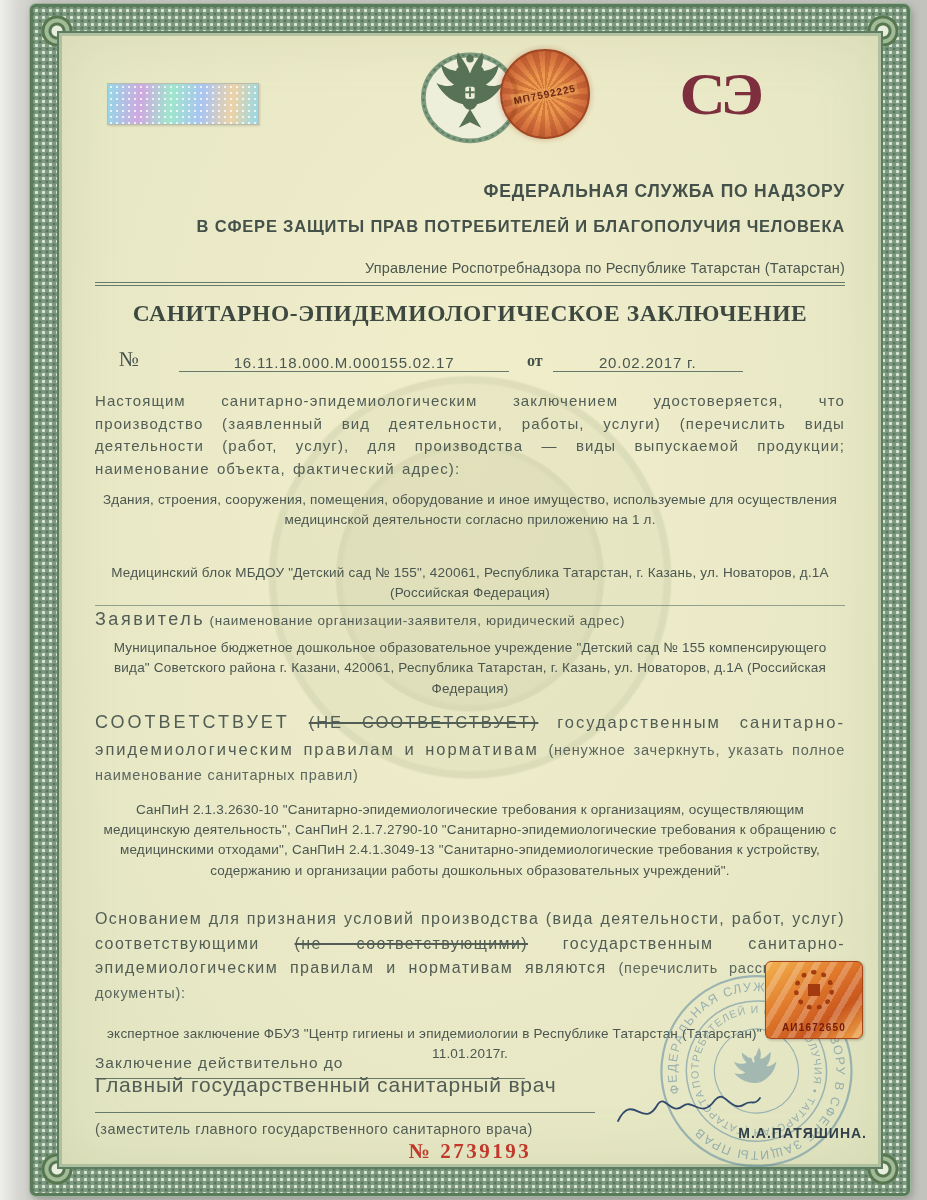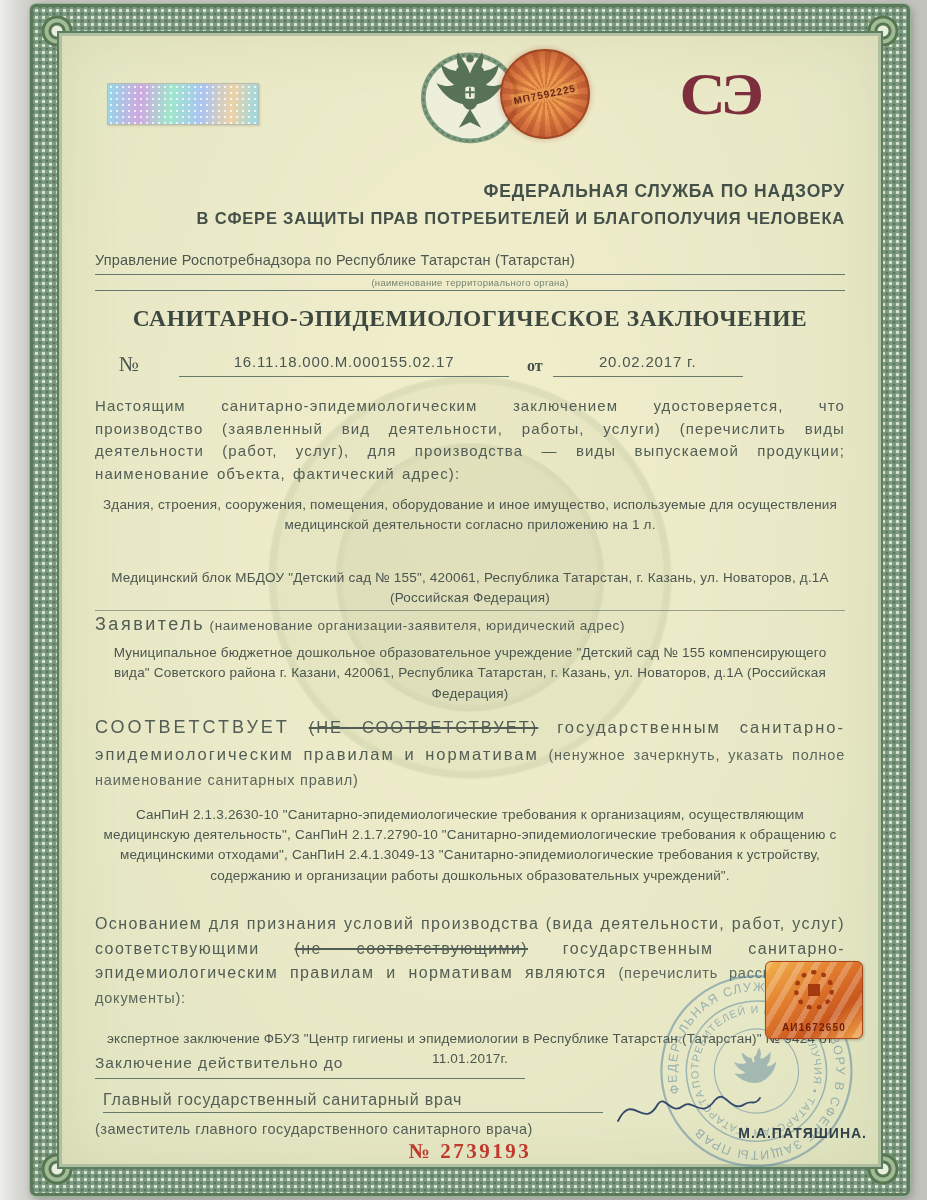--- a/index.html
+++ b/index.html
@@ -64,34 +64,34 @@
     position:absolute;right:86px;top:30px;
     font-family:"Liberation Serif",serif;font-weight:bold;font-size:64px;line-height:1;
     color:#7d2f3e;letter-spacing:-5px;transform:scaleY(.92);
   }
 
   
   .agency1,.agency2{
     text-align:right;font-family:Liberation Sans, sans-serif;font-weight:bold;color:#44514a;letter-spacing:.8px;
   }
   .agency1{font-size:17.5px;margin-top:2px;}
-  .agency2{font-size:16.5px;margin-top:7px;}
-  .territorial{text-align:left;font-size:14.5px;margin-top:24px;color:#4c5850;letter-spacing:.2px;}
+  .agency2{font-size:16.5px;margin-top:15px;}
+  .territorial{text-align:right;font-size:14.5px;margin-top:24px;color:#4c5850;letter-spacing:.2px;}
   .rule{border-bottom:1.5px solid #66796a;margin-top:6px;}
   .rule.thin{border-bottom-width:1px;margin-top:2px;}
   .tiny-caption{text-align:center;font-size:9.5px;color:#75836f;margin-top:2px;letter-spacing:.3px;}
 
   .doc-title{
     text-align:center;font-family:"Liberation Serif",serif;font-weight:bold;font-size:23.5px;
     color:#3d4940;letter-spacing:.6px;margin-top:14px;
   }
   .numrow{display:flex;align-items:flex-end;margin-top:20px;padding:0 24px;}
   .no-label{font-family:"Liberation Serif",serif;font-size:21px;color:#44514a;}
   .ot-label{font-family:"Liberation Serif",serif;font-weight:bold;font-size:16px;color:#44514a;margin:0 10px 2px 18px;}
-  .fill{display:inline-block;border-bottom:1.5px solid #66796a;text-align:center;padding-bottom:6px;font-size:15px;letter-spacing:.8px;color:#49564f;}
+  .fill{display:inline-block;border-bottom:1.5px solid #66796a;text-align:center;padding-bottom:0;font-size:15px;letter-spacing:.8px;color:#49564f;}
   .no-value{flex:0 0 330px;margin-left:40px;}
   .date-value{flex:0 0 190px;}
 
   
   .para{font-size:15px;line-height:1.5;letter-spacing:1.1px;word-spacing:2px;text-align:justify;color:#515d55;}
   .intro{margin-top:18px;}
   .value{font-size:13.5px;line-height:1.5;letter-spacing:.2px;color:#4a564f;text-align:center;}
   .objdesc{margin-top:10px;}
   .objaddr{margin-top:32px;border-bottom:1.4px solid rgba(102,121,106,.65);padding-bottom:2px;}
   .applicant-row{margin-top:3px;color:#515d55;}
@@ -105,22 +105,22 @@
   .rules-text{margin-top:12px;}
   .basis{margin-top:26px;font-size:16px;line-height:1.55;letter-spacing:1.4px;text-align:justify;color:#515d55;}
   .docs{margin-top:18px;}
 
   
   .valid-until{
     position:absolute;left:36px;bottom:88px;width:430px;font-size:15.5px;letter-spacing:1px;color:#515d55;
     border-bottom:1.5px solid #66796a;padding-bottom:6px;
   }
   .chief{
-    position:absolute;left:44px;bottom:54px;width:500px;font-size:16px;letter-spacing:.8px;color:#515d55;
-    border-bottom:1.5px solid #66796a;padding-bottom:3px;
+    position:absolute;left:36px;bottom:54px;width:500px;font-size:21px;letter-spacing:.8px;color:#515d55;
+    border-bottom:1.5px solid #66796a;padding-bottom:15px;
   }
   .chief-caption{position:absolute;left:36px;bottom:30px;font-size:14.5px;letter-spacing:.5px;color:#515d55;}
   .serial{
     position:absolute;left:0;right:0;bottom:3px;text-align:center;
     font-family:"Liberation Serif",serif;font-weight:bold;font-size:21px;letter-spacing:2.5px;color:#c03a2c;
   }
   .round-stamp{position:absolute;right:24px;bottom:-8px;opacity:.55;transform:rotate(-16deg);}
   .round-stamp svg text{font-family:"Liberation Sans",sans-serif;}
   .square-stamp{
     position:absolute;right:18px;bottom:128px;width:96px;height:76px;border-radius:6px;
@@ -187,21 +187,20 @@
           </div>
 
           <div class="se-logo">СЭ</div>
         </div>
 
         <div class="agency1">ФЕДЕРАЛЬНАЯ СЛУЖБА ПО НАДЗОРУ</div>
         <div class="agency2">В СФЕРЕ ЗАЩИТЫ ПРАВ ПОТРЕБИТЕЛЕЙ И БЛАГОПОЛУЧИЯ  ЧЕЛОВЕКА</div>
 
         <div class="territorial">Управление Роспотребнадзора по Республике Татарстан (Татарстан)</div>
         <div class="rule"></div>
-        <div class="tiny-caption">(наименование территориального органа)</div>
         <div class="rule thin"></div>
 
         <div class="doc-title">САНИТАРНО-ЭПИДЕМИОЛОГИЧЕСКОЕ ЗАКЛЮЧЕНИЕ</div>
 
         <div class="numrow">
           <span class="no-label">№</span>
           <span class="fill no-value">16.11.18.000.М.000155.02.17</span>
           <span class="ot-label">от</span>
           <span class="fill date-value">20.02.2017 г.</span>
         </div>

